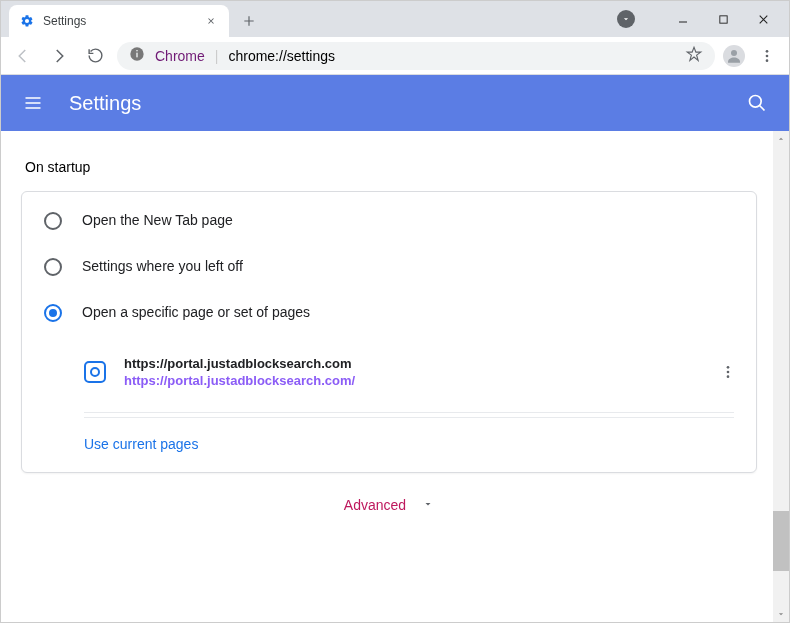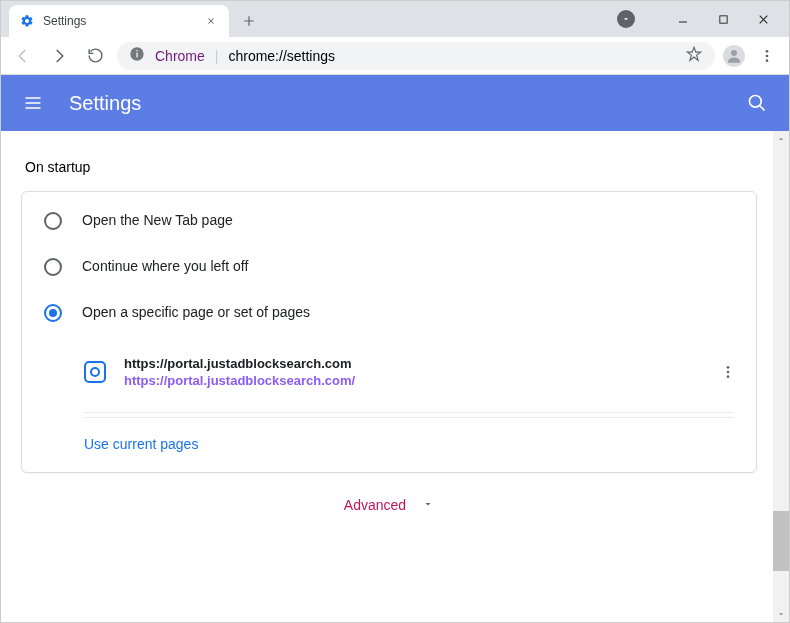--- a/index.html
+++ b/index.html
@@ -205,21 +205,21 @@
     <div class="section-title">On startup</div>
     <div class="card">
 
       <div class="radio-row">
         <div class="radio"></div>
         <span>Open the New Tab page</span>
       </div>
 
       <div class="radio-row">
         <div class="radio"></div>
-        <span>Continue where you left off</span>
+        <span>Settings where you left off</span>
       </div>
 
       <div class="radio-row">
         <div class="radio selected"></div>
         <span>Open a specific page or set of pages</span>
       </div>
 
       <div class="subrow">
         <div class="page-entry">
           <div class="page-icon">

